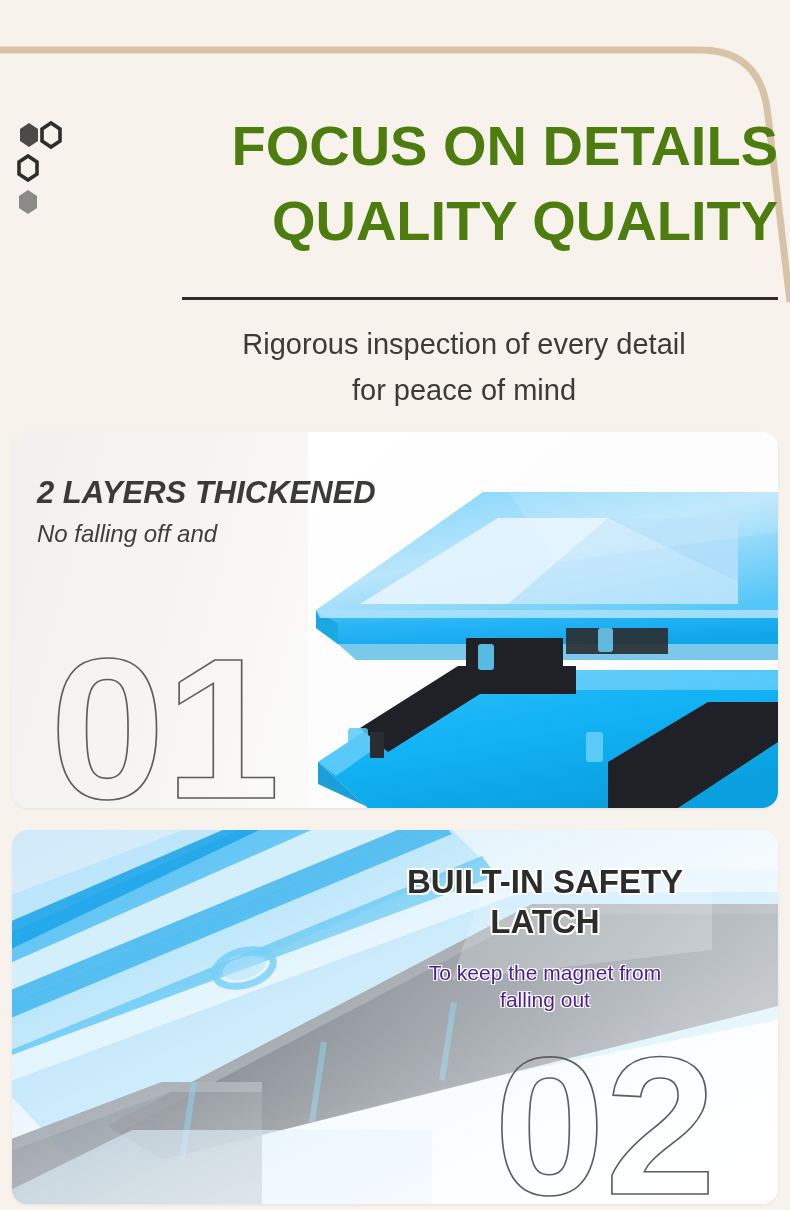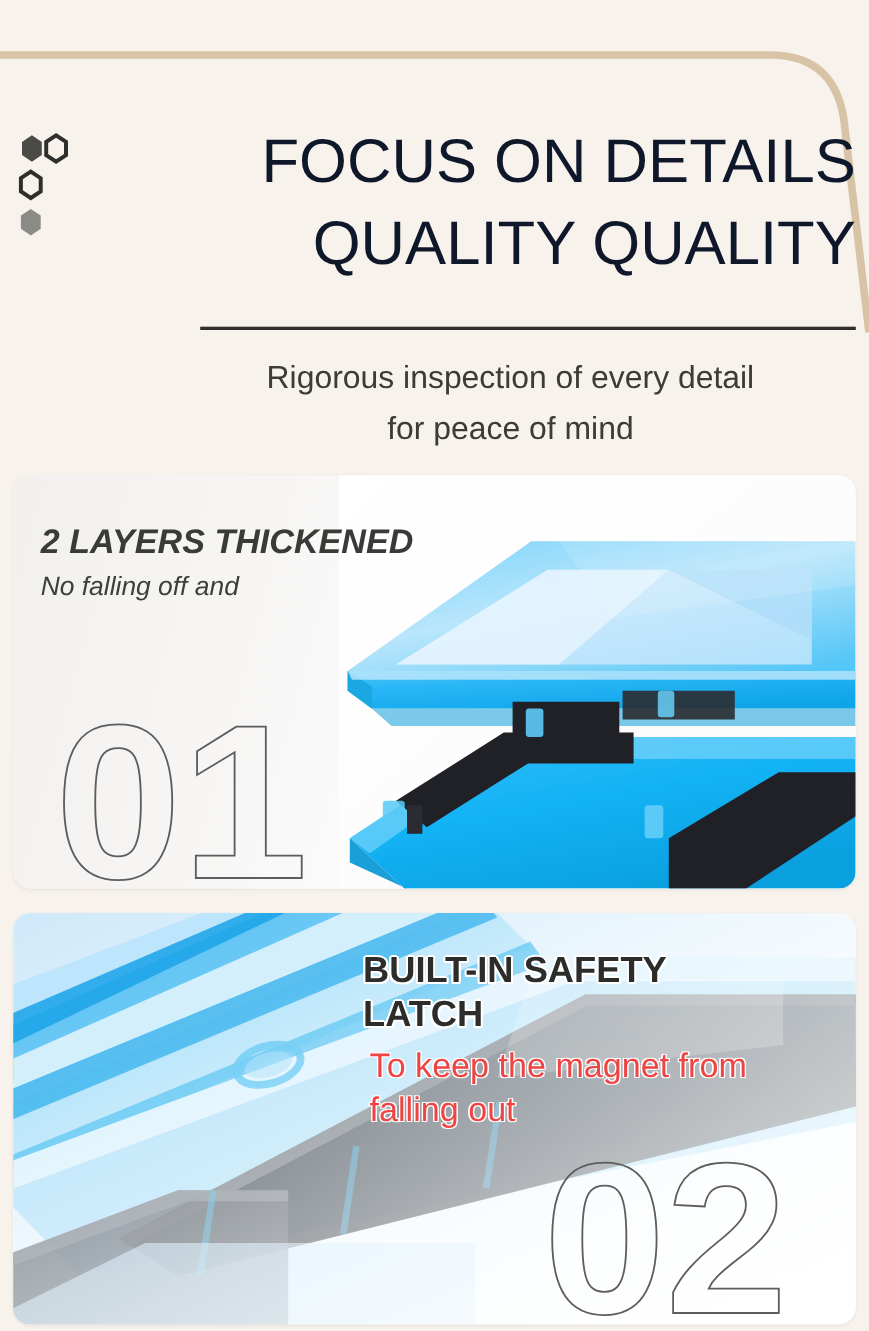--- a/index.html
+++ b/index.html
@@ -40,22 +40,22 @@
     left: 0;
     top: 108px;
     width: 790px;
   }
   .title-block {
     text-align: right;
     padding-right: 12px;
   }
   .title-line {
     font-size: 56px;
-    font-weight: normal;
-    color: #0f172a;
+    font-weight: bold;
+    color: #4d7c0f;
     letter-spacing: 0px;
     line-height: 1.34;
     white-space: nowrap;
   }
 
   .divider {
     position: absolute;
     left: 182px;
     top: 297px;
     width: 596px;
@@ -142,44 +142,44 @@
     z-index: 4;
     overflow: hidden;
   }
 
   
   .c2-text {
     position: absolute;
     right: 18px;
     top: 32px;
     width: 430px;
-    text-align: left;
+    text-align: center;
     z-index: 5;
   }
   .c2-heading {
     font-size: 33px;
     font-weight: bold;
     color: #2c2c2a;
     line-height: 1.22;
     margin: 0 0 4px 0;
     text-shadow:
       -1.6px -1.6px 0 #ffffff,
        1.6px -1.6px 0 #ffffff,
       -1.6px  1.6px 0 #ffffff,
        1.6px  1.6px 0 #ffffff,
        0 -1.8px 0 #ffffff,
        0  1.8px 0 #ffffff,
       -1.8px 0 0 #ffffff,
        1.8px 0 0 #ffffff;
   }
   .c2-sub {
-    font-size: 31px;
-    color: #ef4444;
+    font-size: 21px;
+    color: #4c1d95;
     line-height: 1.3;
-    margin: 6px;
+    margin: 16px;
     text-shadow:
       -1.2px -1.2px 0 rgba(255,255,255,.95),
        1.2px -1.2px 0 rgba(255,255,255,.95),
       -1.2px  1.2px 0 rgba(255,255,255,.95),
        1.2px  1.2px 0 rgba(255,255,255,.95);
   }
 
   .num-02 {
     position: absolute;
     right: 54px;

